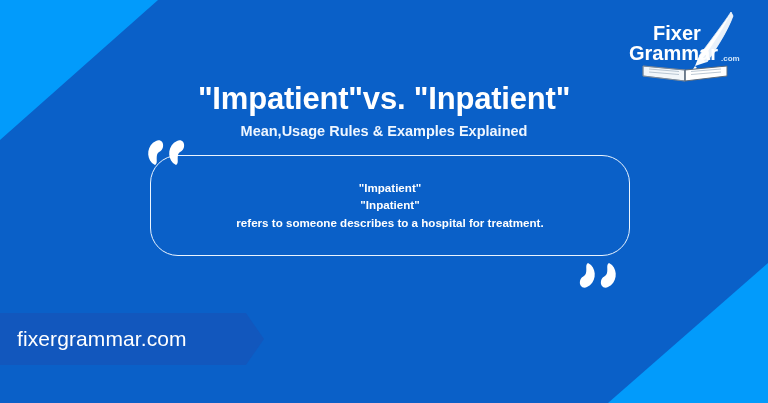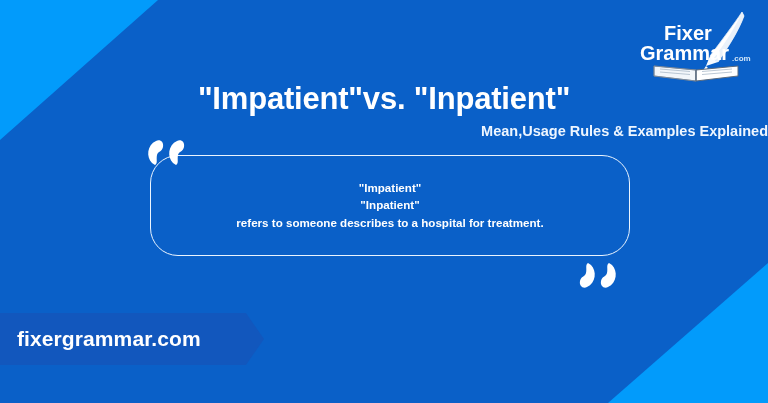--- a/index.html
+++ b/index.html
@@ -24,38 +24,38 @@
     border-right:158px solid transparent;
   }
   .wedge-br{
     bottom:0;right:0;
     border-bottom:140px solid #029bfb;
     border-left:160px solid transparent;
   }
 
   
   .logo{
-    position:absolute;top:8px;right:8px;
+    position:absolute;top:8px;right:19px;
     width:126px;height:76px;
   }
   .logo svg{display:block;width:126px;height:76px;}
 
   
   .headings{
     position:absolute;top:82px;left:0;right:0;
     text-align:center;
   }
   .title{
     font-size:31px;font-weight:bold;color:#ffffff;
     letter-spacing:-0.2px;line-height:1.12;
     margin:0;white-space:nowrap;
   }
   .subtitle{
     font-size:14.5px;font-weight:bold;color:#eef6ff;
-    margin:6px 0 0 0;line-height:1.2;text-align:right;
+    margin:6px 0 0 0;line-height:1.2;
   }
 
   
   .quote-wrap{
     position:absolute;left:150px;top:155px;
     width:480px;height:101px;
   }
   .quote-box{
     position:absolute;inset:0;
     border:1.6px solid #eaf4ff;
@@ -79,21 +79,21 @@
   .qm-close{left:424px;top:104px;}
 
   
   .banner{
     position:absolute;left:0;top:313px;
     width:246px;height:52px;
     background:#1257bd;
     display:flex;align-items:center;
   }
   .banner-label{
-    color:#ffffff;font-size:21px;font-weight:bold;
+    color:#ffffff;font-size:21px;font-weight:normal;
     padding-left:17px;letter-spacing:0.1px;white-space:nowrap;
   }
   .banner-arrow{
     position:absolute;left:246px;top:313px;
     width:0;height:0;
     border-top:26px solid transparent;
     border-bottom:26px solid transparent;
     border-left:18px solid #1257bd;
   }
 </style>

